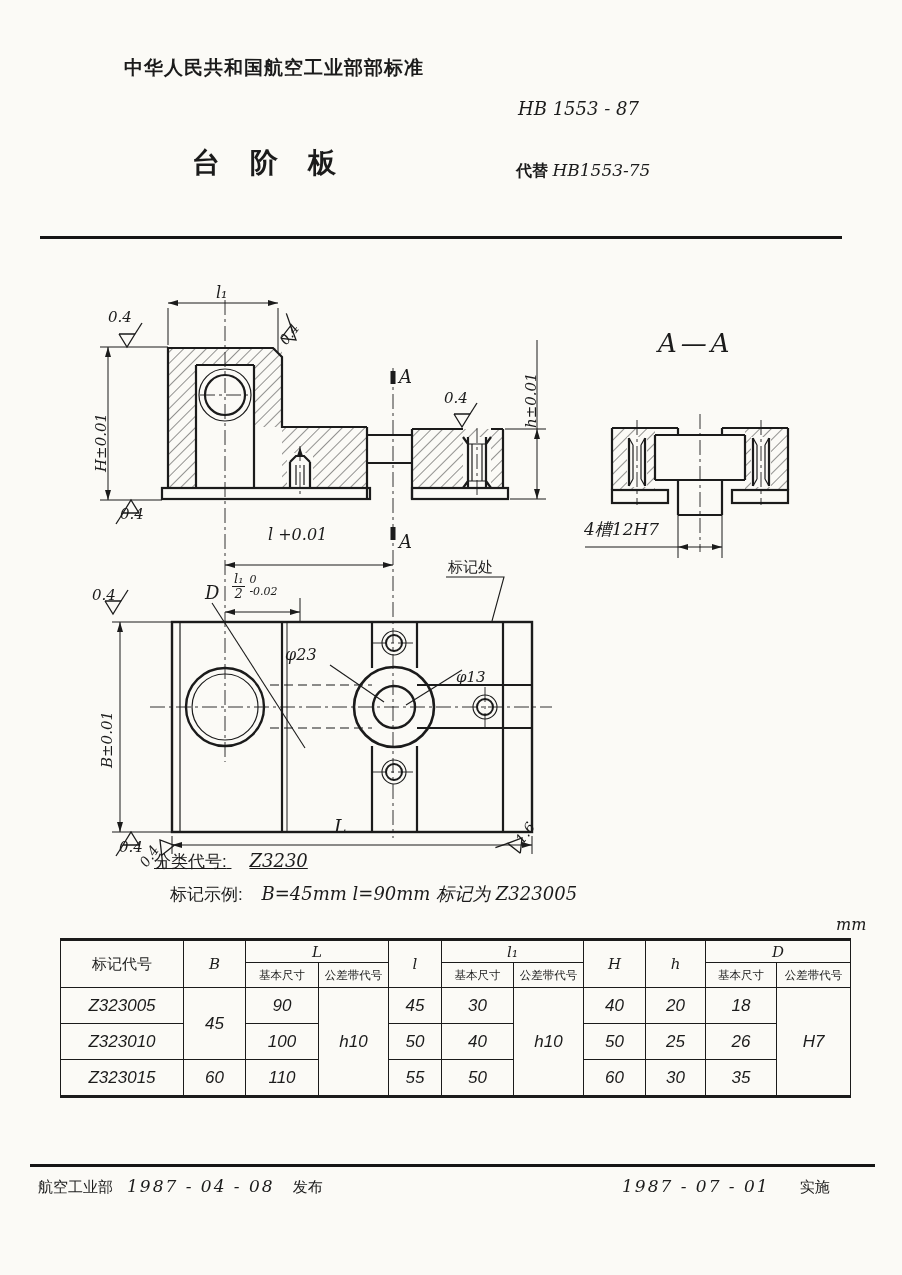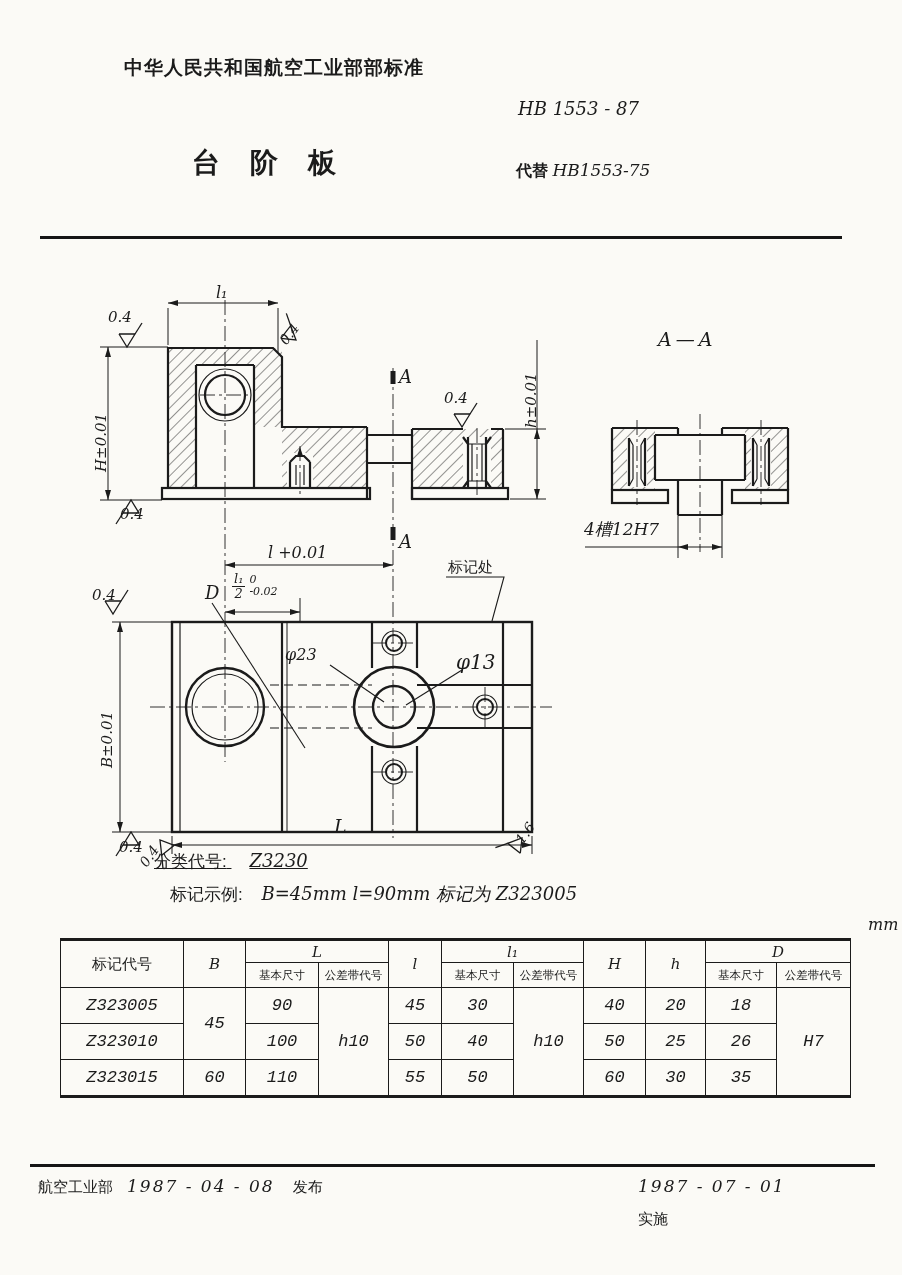--- a/index.html
+++ b/index.html
@@ -19,21 +19,21 @@
   .replaces .hw{font-size:17px;font-weight:normal;}
   
   .dlbl{font-size:16px;}
   
   table{position:absolute;left:60px;top:938px;border-collapse:collapse;table-layout:fixed;
         width:790px;border-radius:21px;}
   th,td{border:1.4px solid #1b1b1b;text-align:center;vertical-align:middle;padding:0;overflow:hidden;}
   thead th{font-size:12.5px;font-weight:normal;}
   .grp{font-family:"DejaVu Serif",serif;font-style:italic;font-size:15px;height:21px;}
   .sub{height:24px;font-size:11.5px;font-family:Liberation Mono, monospace;}
-  tbody td{height:35px;font-family:Liberation Mono, monospace;font-style:italic;font-size:17px;}
+  tbody td{height:35px;font-family:Liberation Sans, sans-serif;font-style:italic;font-size:17px;}
   table{border-top:3px solid #1b1b1b;border-bottom:3px solid #1b1b1b;}
   
   .foot{top:1176px;font-size:15px;display:flex;align-items:baseline;gap:14px;}
   .foot .hw{font-size:17px;letter-spacing:2px;}
 </style>
 </head>
 <body>
 
 <svg width="902" height="1275" viewBox="0 0 902 1275">
   <defs>
@@ -203,36 +203,36 @@
 <div class="abs doc-title cn">台阶板</div>
 <div class="abs replaces cn">
   <span>代替</span>
   <span class="hw">HB1553-75</span>
 </div>
 <div class="rule" style="left:40px;top:236px;width:802px;height:2.5px;"></div>
 
 <span class="abs hw dlbl" style="left:216px;top:283px;">l₁</span>
 <span class="abs hw dlbl rot90" style="left:92px;top:472px;font-size:15px;">H±0.01</span>
 <span class="abs hw dlbl rot90" style="left:522px;top:428px;font-size:15px;">h±0.01</span>
-<span class="abs hw dlbl" style="left:268px;top:543px;">l +0.01</span>
+<span class="abs hw dlbl" style="left:268px;top:525px;">l +0.01</span>
 <span class="abs hw" style="left:399px;top:366px;font-size:18px;">A</span>
 <span class="abs hw" style="left:399px;top:531px;font-size:18px;">A</span>
 <span class="abs hw" style="left:108px;top:308px;font-size:15px;">0.4</span>
 <span class="abs hw" style="left:278px;top:326px;font-size:14px;transform:rotate(-52deg);">0.4</span>
 <span class="abs hw" style="left:444px;top:389px;font-size:15px;">0.4</span>
 <span class="abs hw" style="left:120px;top:505px;font-size:15px;">0.4</span>
 
-<span class="abs hw" style="left:658px;top:328px;font-size:19px;letter-spacing:4px;">A—A</span>
+<span class="abs hw" style="left:658px;top:328px;font-size:26px;letter-spacing:4px;">A—A</span>
 <span class="abs hw" style="left:584px;top:518px;font-size:17px;">4槽12H7</span>
 
 <span class="abs hw" style="left:205px;top:582px;font-size:18px;">D</span>
 <span class="abs hw dlbl rot90" style="left:98px;top:768px;font-size:15px;">B±0.01</span>
 <span class="abs hw" style="left:334px;top:815px;font-size:19px;">L</span>
 <span class="abs hw" style="left:285px;top:645px;font-size:16px;">φ23</span>
-<span class="abs hw" style="left:456px;top:650px;font-size:20px;">φ13</span>
+<span class="abs hw" style="left:456px;top:668px;font-size:15px;">φ13</span>
 <span class="abs cn" style="left:448px;top:558px;font-size:15px;">标记处</span>
 
 <div class="abs" style="left:232px;top:572px;display:flex;align-items:center;gap:4px;">
   <span class="hw" style="display:inline-block;text-align:center;font-size:13px;line-height:1.05;">
     <span style="display:block;border-bottom:1px solid #1b1b1b;padding:0 2px;">l₁</span>
     <span style="display:block;">2</span>
   </span>
   <span class="hw" style="display:inline-block;text-align:left;font-size:11px;line-height:1.1;">
     <span style="display:block;">0</span>
     <span style="display:block;font-style:italic;">-0.02</span>
@@ -246,21 +246,21 @@
 
 <div class="abs" style="left:154px;top:850px;font-size:17px;text-decoration:underline;">
   <span class="cn">分类代号:</span>
   <span class="hw" style="margin-left:18px;font-size:18px;">Z3230</span>
 </div>
 <div class="abs" style="left:170px;top:882px;font-size:17px;">
   <span class="cn">标记示例:</span>
   <span class="hw" style="margin-left:14px;font-size:18px;">B=45mm  l=90mm  标记为 Z323005</span>
 </div>
 
-<span class="abs hw" style="left:868px;top:915px;font-size:16px;">mm</span>
+<span class="abs hw" style="left:836px;top:915px;font-size:16px;">mm</span>
 
 <table>
   <colgroup>
     <col style="width:123px">
       <col style="width:62px">
       <col style="width:73px">
       <col style="width:70px">
     <col style="width:53px">
       <col style="width:72px">
       <col style="width:70px">
@@ -324,16 +324,16 @@
     </tr>
   </tbody>
 </table>
 
 <div class="rule" style="left:30px;top:1164px;width:845px;height:3px;"></div>
 <div class="abs foot" style="left:38px;">
   <span class="cn">航空工业部</span>
   <span class="hw">1987 - 04 - 08</span>
   <span class="cn" style="margin-left:4px;">发布</span>
 </div>
-<div class="abs foot" style="left:622px;flex-direction:column;">
+<div class="abs foot" style="left:622px;">
   <span class="hw">1987 - 07 - 01</span>
   <span class="cn" style="margin-left:16px;">实施</span>
 </div>
 
 </body></html>

